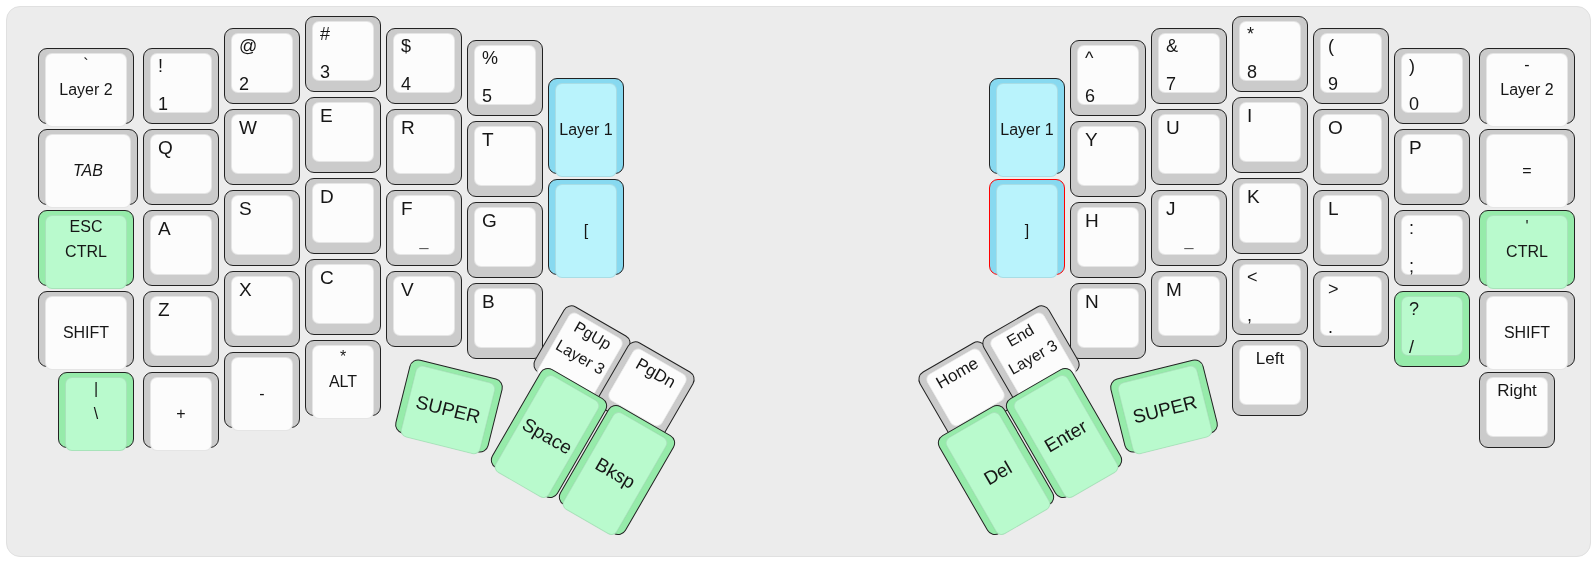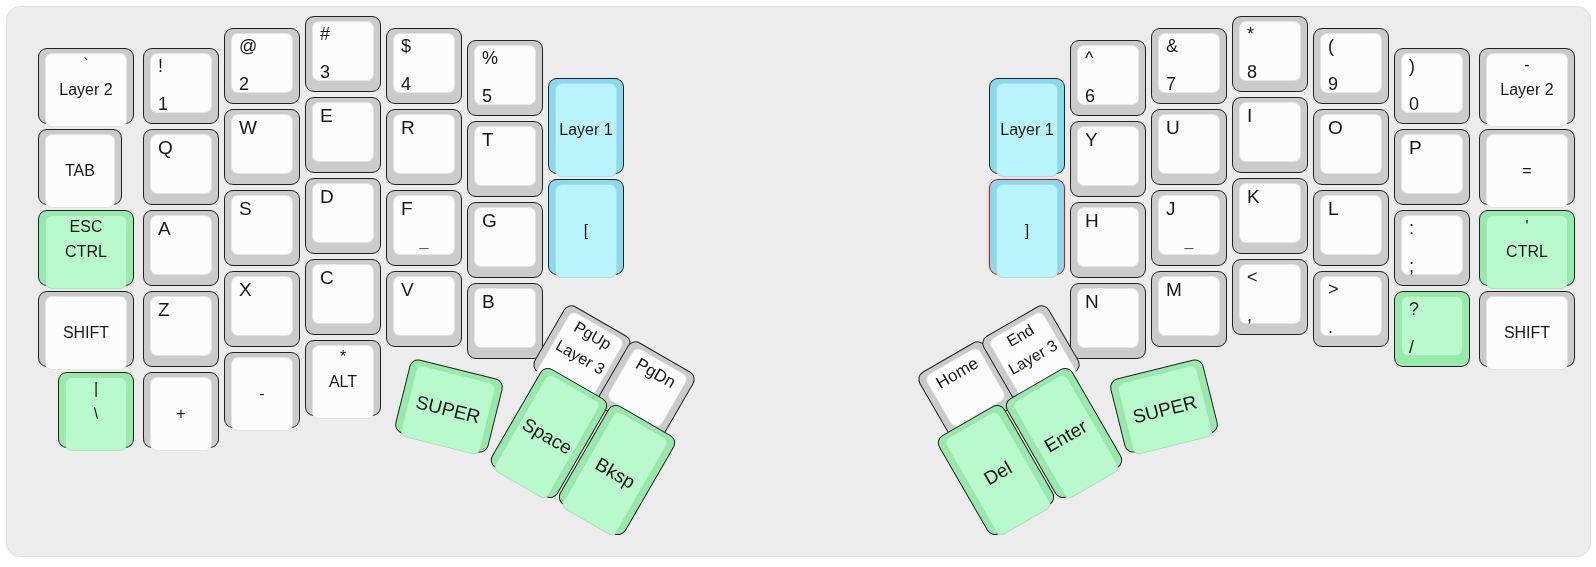--- a/index.html
+++ b/index.html
@@ -34,21 +34,21 @@
 <body>
 
 <div id="panel"></div>
 <div id="board">
     <div class="key default" style="left: 38px; top: 48px; width: 96px; height: 76px;">
       <div class="keytop style-center2">
         <div class="lbl lbl0">`</div>
         <div class="lbl lbl1">Layer 2</div>
       </div>
     </div>
-    <div class="key default" style="left: 38px; top: 129px; width: 84px; height: 76px;">
+    <div class="key default" style="left: 38px; top: 129px; width: 100px; height: 76px; font-style: italic;">
       <div class="keytop style-center">
         <div class="lbl lbl0">TAB</div>
       </div>
     </div>
     <div class="key green" style="left: 38px; top: 210px; width: 96px; height: 76px;">
       <div class="keytop style-center2">
         <div class="lbl lbl0">ESC</div>
         <div class="lbl lbl1">CTRL</div>
       </div>
     </div>
@@ -289,20 +289,25 @@
       <div class="keytop style-letter">
         <div class="lbl lbl0">K</div>
       </div>
     </div>
     <div class="key default" style="left: 1232px; top: 259px; width: 76px; height: 76px;">
       <div class="keytop style-sym2">
         <div class="lbl lbl0">&lt;</div>
         <div class="lbl lbl1">,</div>
       </div>
     </div>
+    <div class="key default" style="left: 1232px; top: 340px; width: 76px; height: 76px;">
+      <div class="keytop style-topcenter">
+        <div class="lbl lbl0">Left</div>
+      </div>
+    </div>
     <div class="key default" style="left: 1313px; top: 28px; width: 76px; height: 76px;">
       <div class="keytop style-sym2">
         <div class="lbl lbl0">(</div>
         <div class="lbl lbl1">9</div>
       </div>
     </div>
     <div class="key default" style="left: 1313px; top: 109px; width: 76px; height: 76px;">
       <div class="keytop style-letter">
         <div class="lbl lbl0">O</div>
       </div>
@@ -354,20 +359,25 @@
     </div>
     <div class="key green" style="left: 1479px; top: 210px; width: 96px; height: 76px;">
       <div class="keytop style-center2">
         <div class="lbl lbl0">'</div>
         <div class="lbl lbl1">CTRL</div>
       </div>
     </div>
     <div class="key default" style="left: 1479px; top: 291px; width: 96px; height: 76px;">
       <div class="keytop style-center">
         <div class="lbl lbl0">SHIFT</div>
+      </div>
+    </div>
+    <div class="key default" style="left: 1479px; top: 372px; width: 76px; height: 76px;">
+      <div class="keytop style-topcenter">
+        <div class="lbl lbl0">Right</div>
       </div>
     </div>
     <div class="key default" style="left: 929px; top: 352px; width: 76px; height: 76px; transform: rotate(-30deg);">
       <div class="keytop style-topcenter">
         <div class="lbl lbl0">Home</div>
       </div>
     </div>
     <div class="key default" style="left: 993px; top: 316px; width: 76px; height: 76px; transform: rotate(-30deg);">
       <div class="keytop style-center2">
         <div class="lbl lbl0">End</div>

